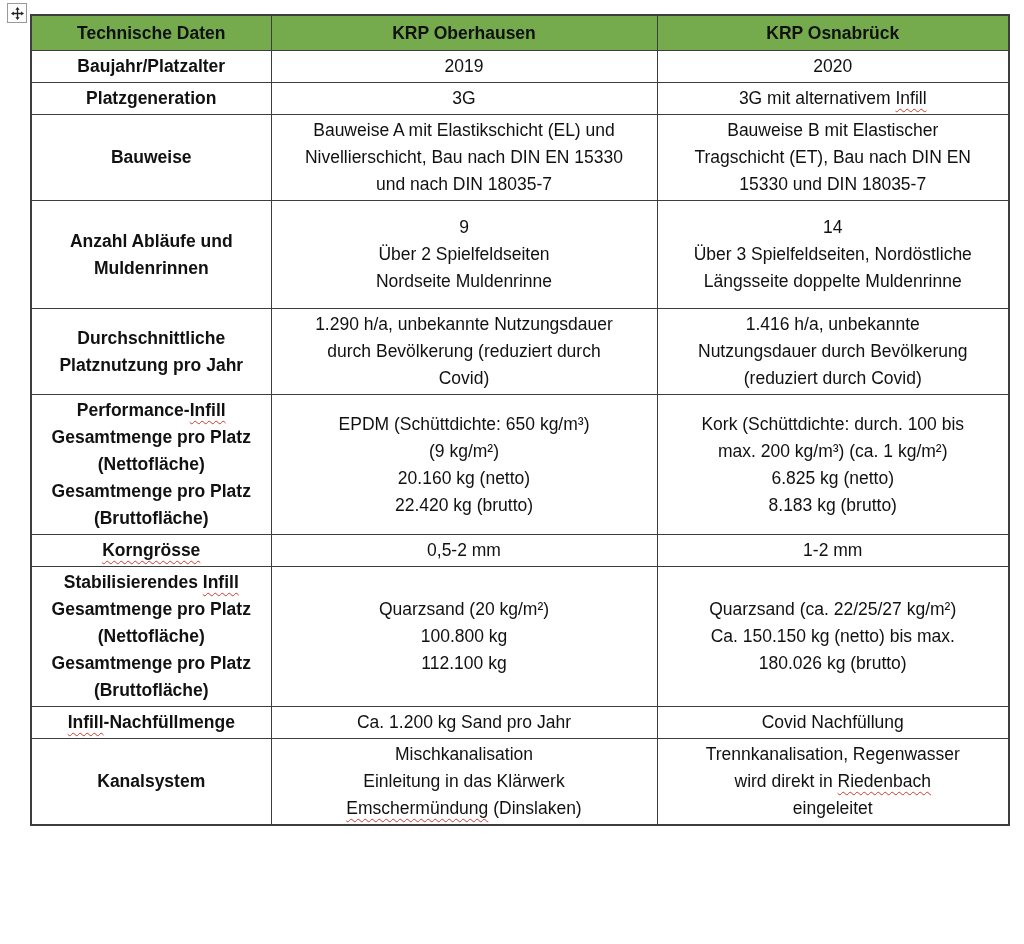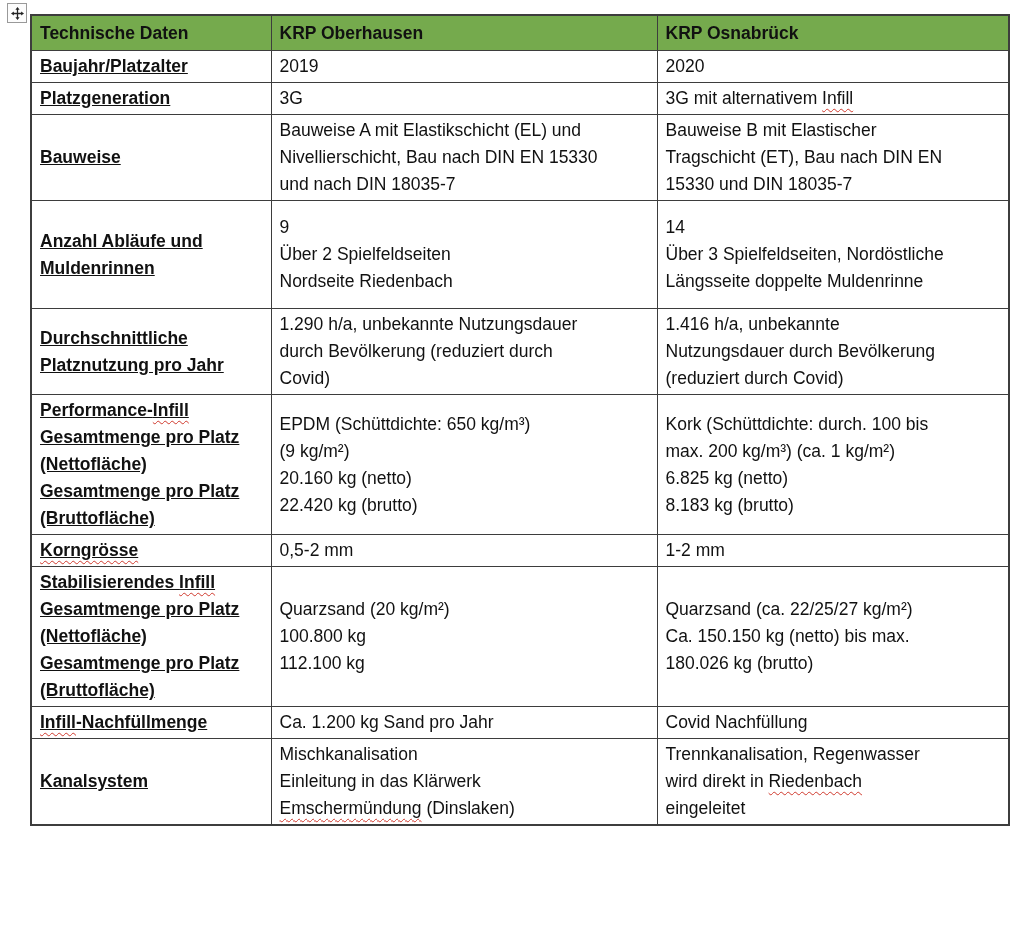--- a/index.html
+++ b/index.html
@@ -9,23 +9,23 @@
   .move-handle{position:absolute;left:7px;top:3px;width:20px;height:20px;
     background:#fcfcfc;border:1px solid #999;box-sizing:border-box;
     display:flex;align-items:center;justify-content:center;cursor:move;}
   .move-handle svg{display:block;}
 
   .table-wrap{position:absolute;left:30px;top:14px;width:978px;}
 
   table{border-collapse:collapse;table-layout:fixed;width:100%;
     border:2px solid var(--border,#3d3d3d);}
   th,td{border:1.5px solid var(--border,#3d3d3d);padding:2px 8px;
-    text-align:left;vertical-align:middle;overflow:hidden;}
+    text-align:center;vertical-align:middle;overflow:hidden;}
   thead th{background:var(--accent,#75AA4D);font-weight:bold;font-size:17.5px;height:30px;}
-  td.label-cell{font-weight:bold;text-decoration:underline;}
+  td.label-cell{font-weight:bold;}
   .line{line-height:27px;font-size:17.5px;}
   tbody tr:nth-child(3){height:36px;}
   tbody tr:nth-child(4){height:108px;}
   tbody tr:nth-child(11){height:58px;}
 
   .misspelled{text-decoration-line:underline;text-decoration-style:wavy;
     text-decoration-color:var(--squiggle,#d03a2e);text-decoration-thickness:1px;
     text-underline-offset:4px;}
 </style>
 </head>
@@ -94,21 +94,21 @@
             </td>
           </tr>
           <tr>
             <td class="label-cell">
               <div class="line">Anzahl Abläufe und</div>
               <div class="line">Muldenrinnen</div>
             </td>
             <td>
               <div class="line">9</div>
               <div class="line">Über 2 Spielfeldseiten</div>
-              <div class="line">Nordseite Riedenbach</div>
+              <div class="line">Nordseite Muldenrinne</div>
             </td>
             <td>
               <div class="line">14</div>
               <div class="line">Über 3 Spielfeldseiten, Nordöstliche</div>
               <div class="line">Längsseite doppelte Muldenrinne</div>
             </td>
           </tr>
           <tr>
             <td class="label-cell">
               <div class="line">Durchschnittliche</div>

